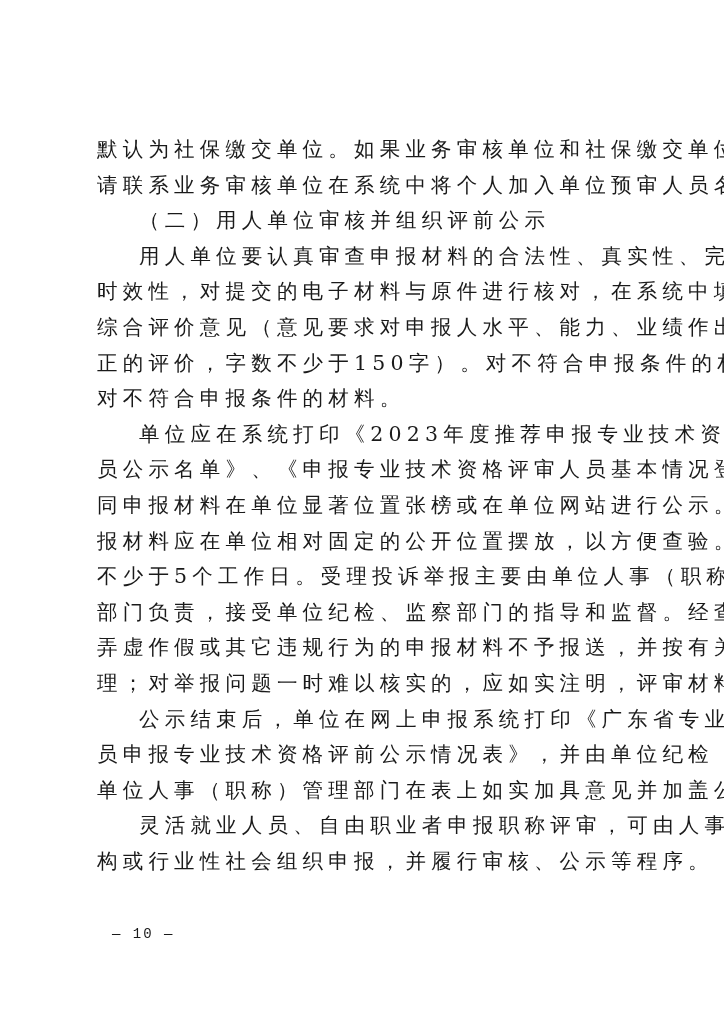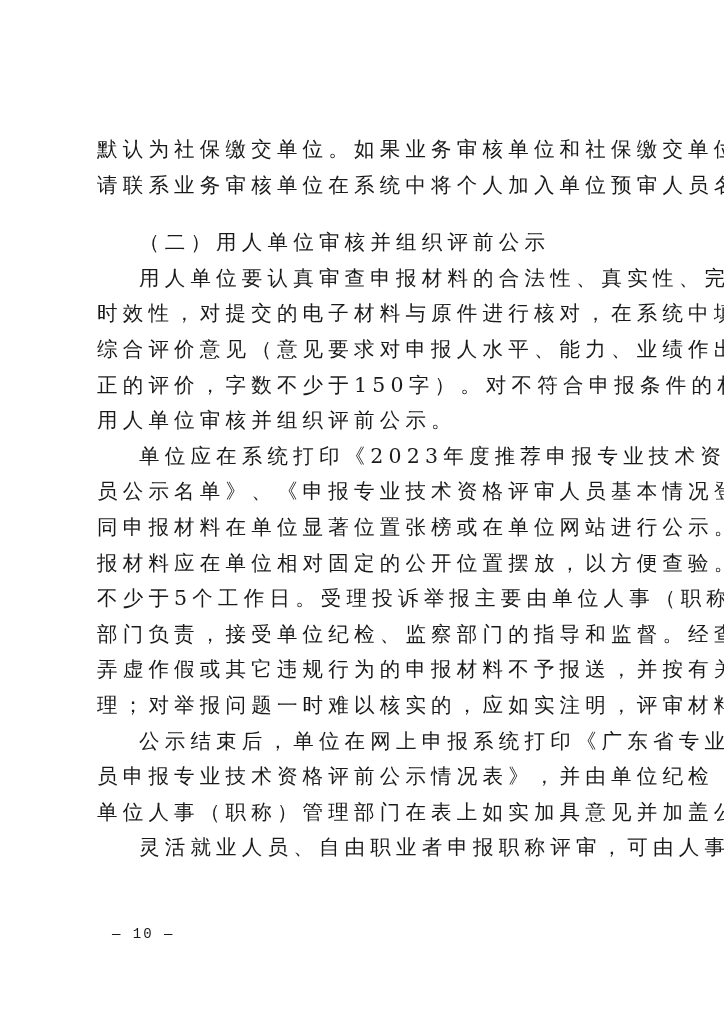--- a/index.html
+++ b/index.html
@@ -2,43 +2,44 @@
 <html><head>
 <meta charset="utf-8">
 <style>
   html, body { margin: 0; padding: 0; background: #ffffff; }
   body { width: 724px; height: 1024px; position: relative; overflow: hidden;
          font-family: "DejaVu Serif", "Liberation Serif", serif; color: #1a1a1a; }
   .page { position: absolute; left: 97px; top: 132px; width: 540px; }
   .line { height: 35.6px; line-height: 35.6px; font-size: 20.5px; white-space: nowrap;
           letter-spacing: 5.2px; }
   .indent { padding-left: 42px; }
-  .heading { padding-left: 42px; margin-top: 22px; }
+  .heading { padding-left: 42px; }
   .footer { position: absolute; left: 112px; top: 926px; font-size: 14px; letter-spacing: 2px;
             font-family: Liberation Mono, monospace; }
 </style>
 </head>
 <body>
 
 <div class="page">
   <div class="line">默认为社保缴交单位。如果业务审核单位和社保缴交单位不一致，</div>
   <div class="line">请联系业务审核单位在系统中将个人加入单位预审人员名单。</div>
   <div class="line heading">（二）用人单位审核并组织评前公示</div>
   <div class="line indent">用人单位要认真审查申报材料的合法性、真实性、完整性和</div>
   <div class="line">时效性，对提交的电子材料与原件进行核对，在系统中填写单位</div>
   <div class="line">综合评价意见（意见要求对申报人水平、能力、业绩作出客观公</div>
   <div class="line">正的评价，字数不少于150字）。对不符合申报条件的材料，应及</div>
-  <div class="line">用人单位审核并组织评前公示。</div>
+  <div class="line">对不符合申报条件的材料。</div>
   <div class="line indent">单位应在系统打印《2023年度推荐申报专业技术资格评审人</div>
   <div class="line">员公示名单》、《申报专业技术资格评审人员基本情况登记表》，连</div>
   <div class="line">同申报材料在单位显著位置张榜或在单位网站进行公示。其他申</div>
   <div class="line">报材料应在单位相对固定的公开位置摆放，以方便查验。公示期</div>
   <div class="line">不少于5个工作日。受理投诉举报主要由单位人事（职称）管理</div>
   <div class="line">部门负责，接受单位纪检、监察部门的指导和监督。经查实存在</div>
   <div class="line">弄虚作假或其它违规行为的申报材料不予报送，并按有关规定处</div>
   <div class="line">理；对举报问题一时难以核实的，应如实注明，评审材料先行报</div>
   <div class="line indent">公示结束后，单位在网上申报系统打印《广东省专业技术人</div>
   <div class="line">员申报专业技术资格评前公示情况表》，并由单位纪检（监察）或</div>
   <div class="line">单位人事（职称）管理部门在表上如实加具意见并加盖公章后，</div>
   <div class="line indent">灵活就业人员、自由职业者申报职称评审，可由人事代理机</div>
+  <div class="line">构或行业性社会组织申报，并履行审核、公示等程序。</div>
 </div>
 
 <div class="footer">— 10 —</div>
 
 </body></html>

